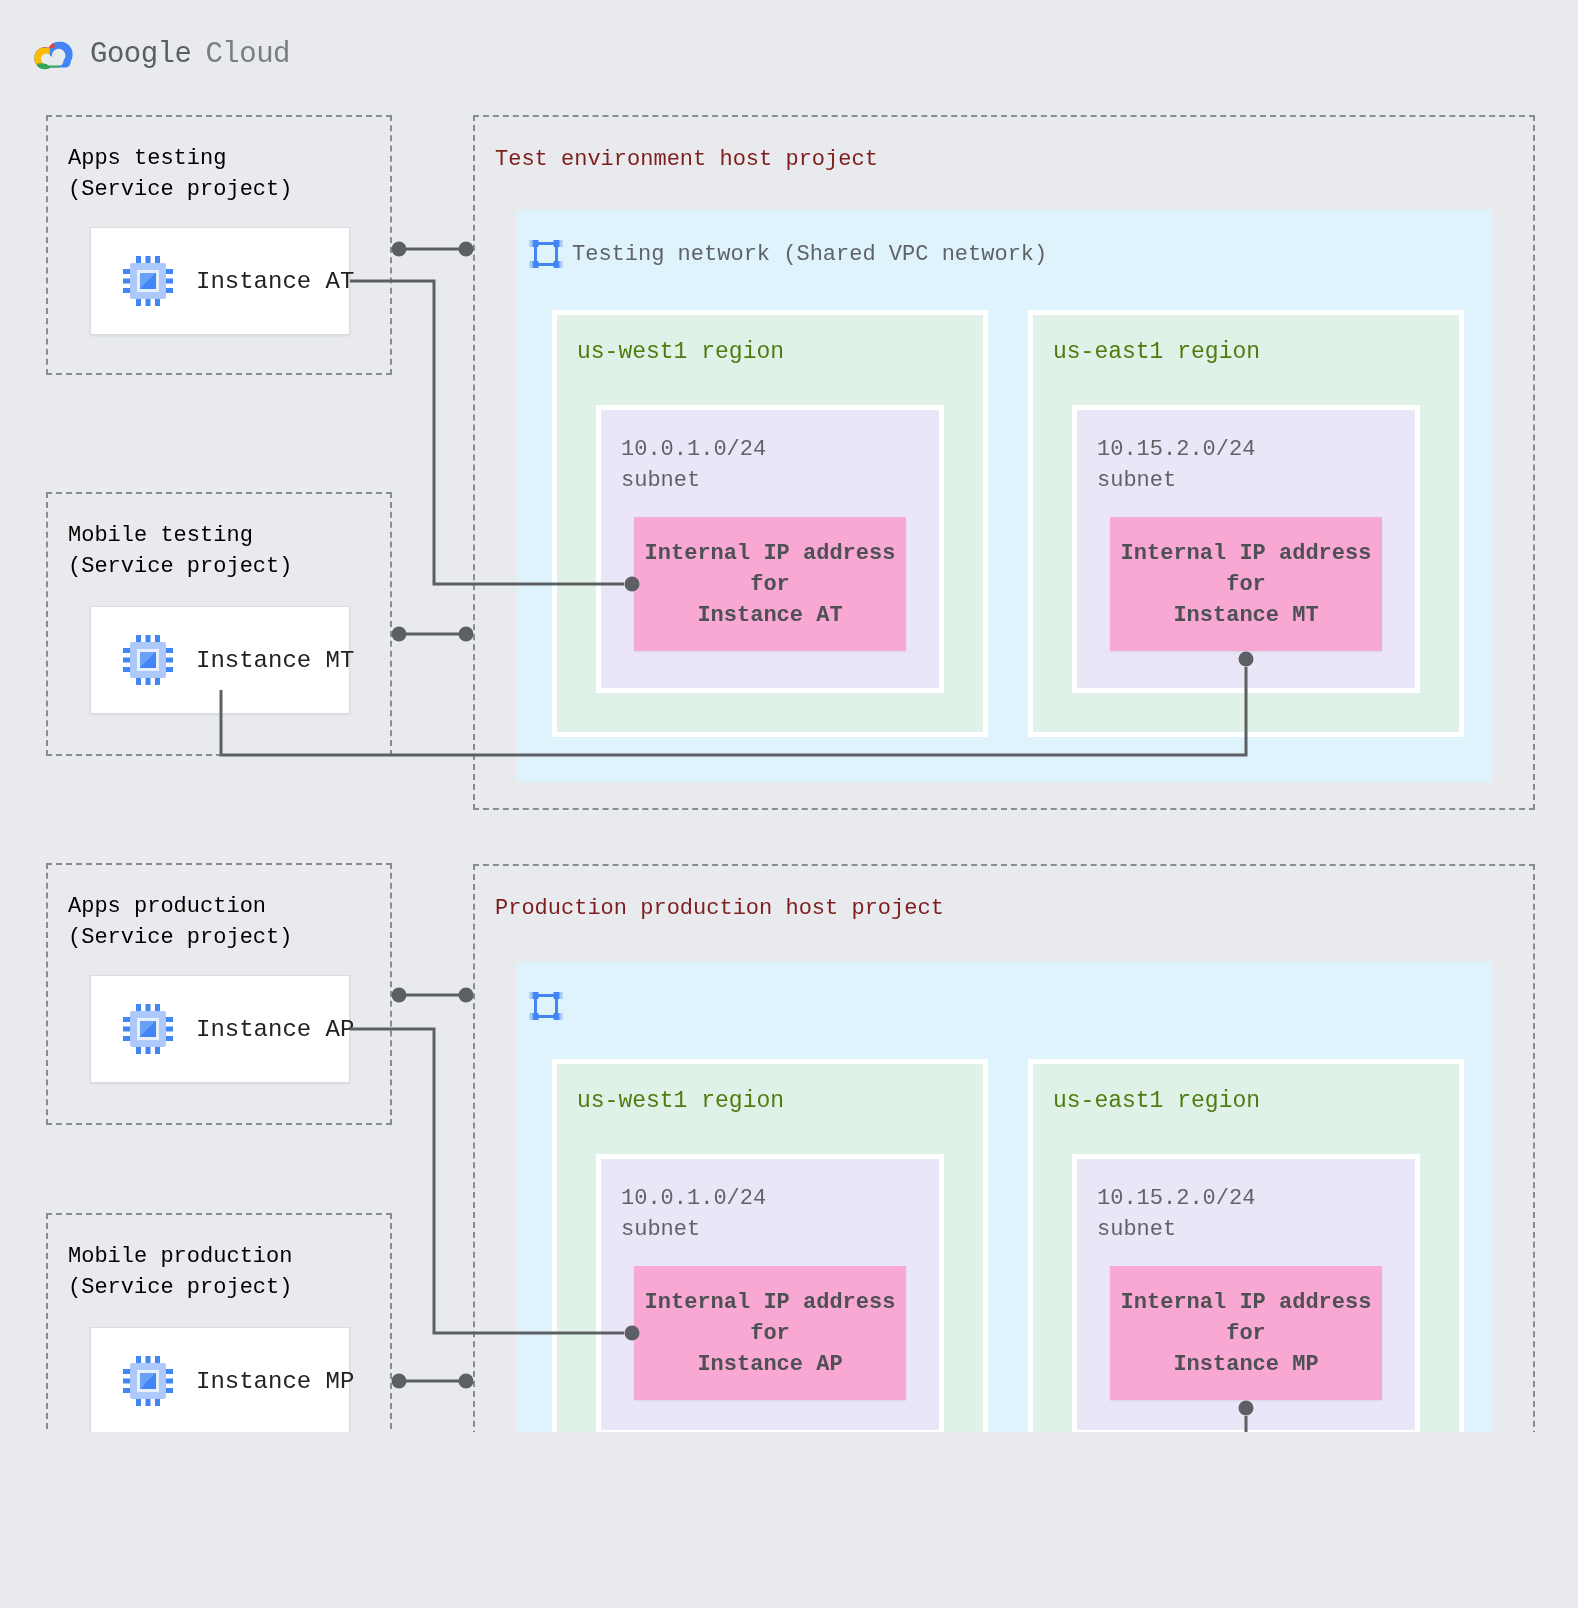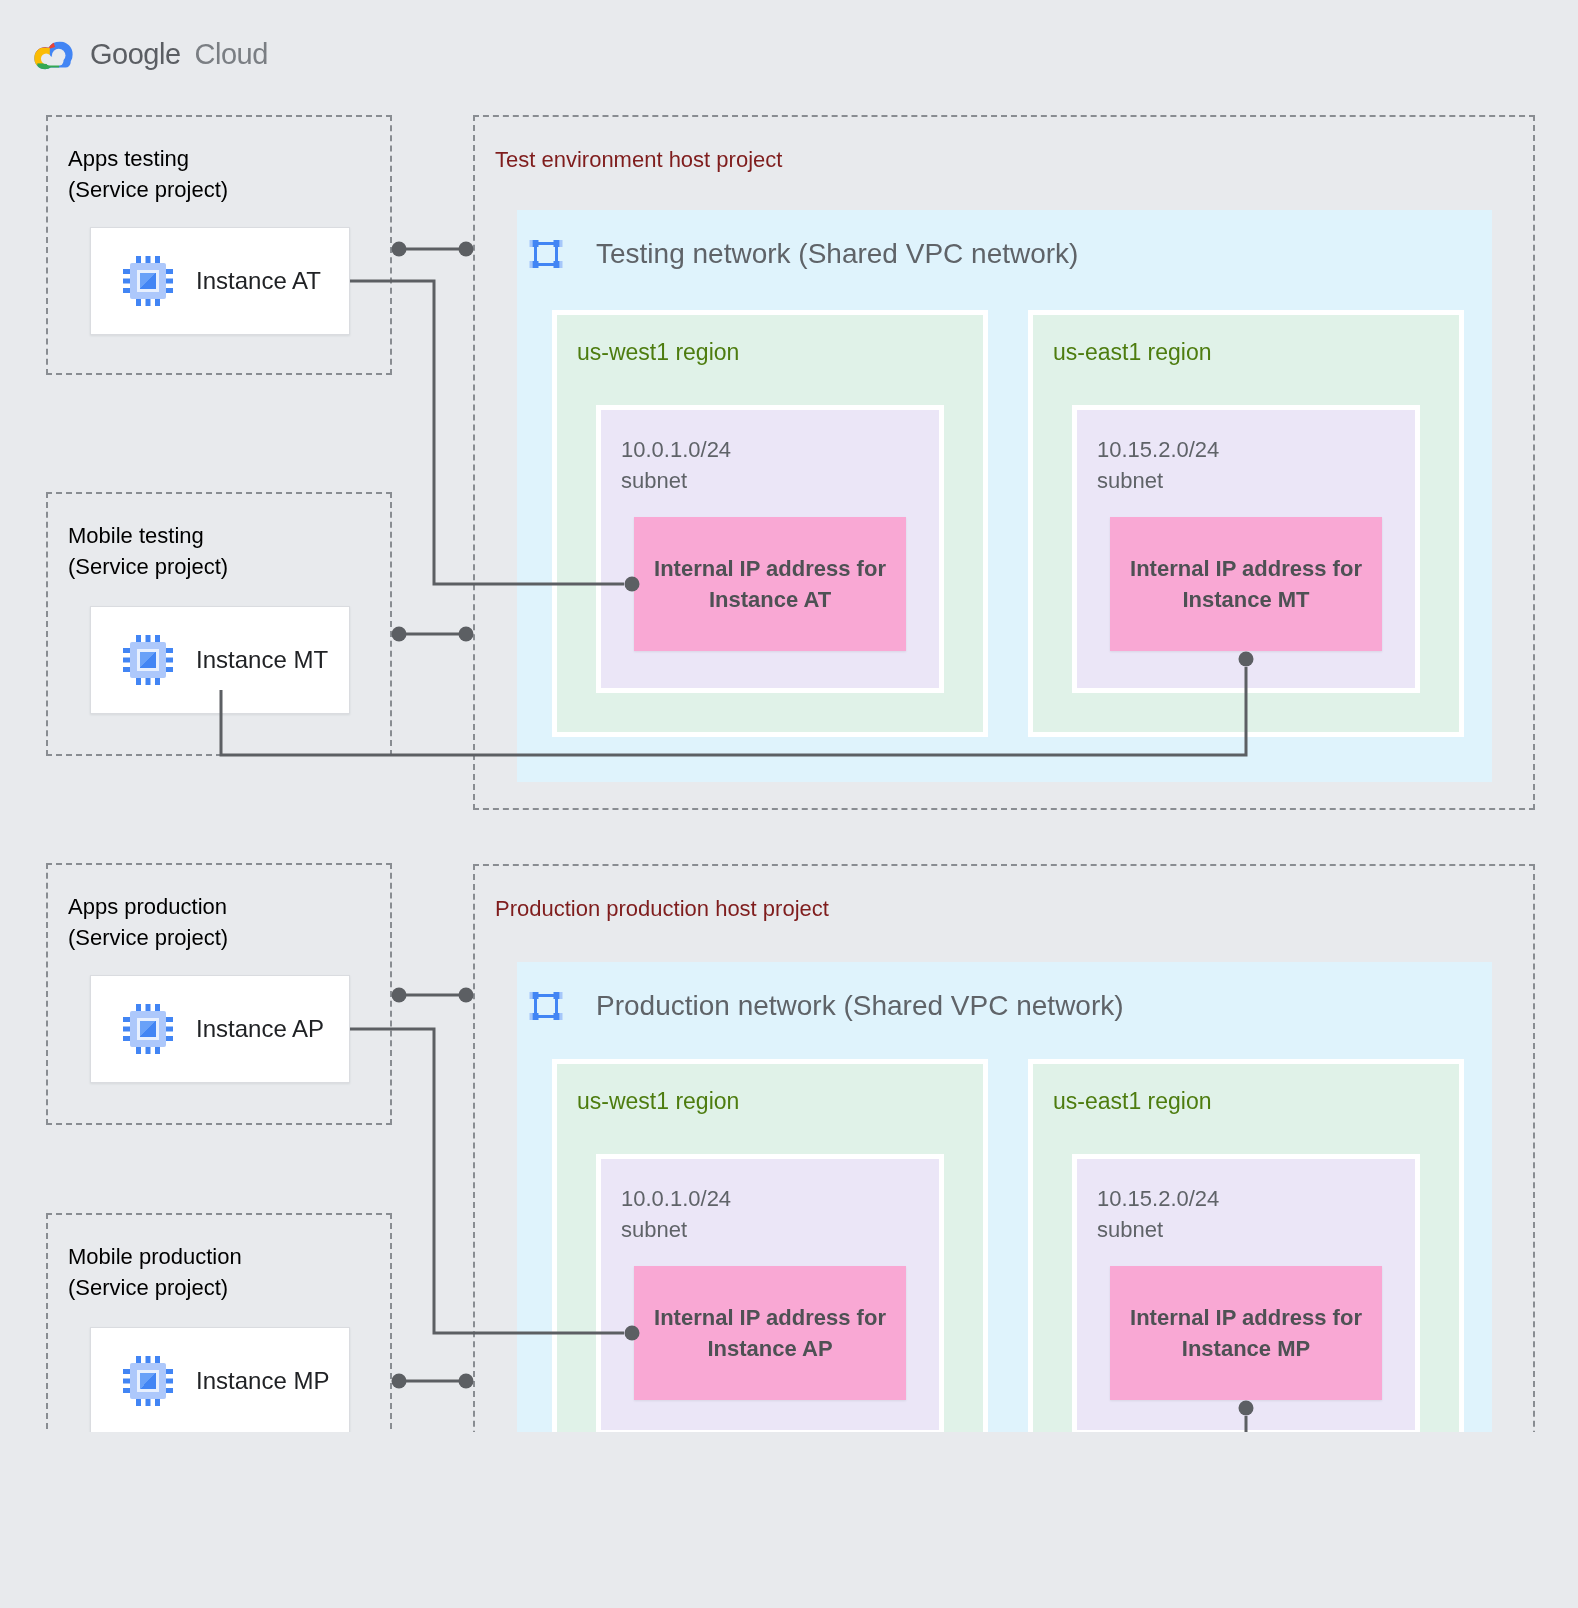--- a/index.html
+++ b/index.html
@@ -1,18 +1,18 @@
 <!DOCTYPE html>
 <html><head>
 <meta charset="utf-8">
 <style>
   html,body { margin:0; padding:0; background:#e8eaed; }
   .canvas {
     position:relative; width:1578px; height:1432px; background:#e8eaed;
-    font-family:Liberation Sans, sans-serif; overflow:hidden;
+    font-family:Liberation Mono, monospace; overflow:hidden;
   }
 
   
   .logo { position:absolute; left:30px; top:34px; display:flex; align-items:center; }
   .logo svg { display:block; }
   .logo-google { margin-left:12px; font-size:29px; font-weight:500; color:#5b5e63; letter-spacing:-0.5px; }
   .logo-cloud  { margin-left:14px;  font-size:29px; font-weight:400; color:#7a7e83; letter-spacing:-0.5px; }
 
   
   .sp { position:absolute; left:46px; width:346px; border:2px dashed #898d92; box-sizing:border-box; }
@@ -24,21 +24,21 @@
   }
   .card .chip { margin-left:30px; flex:0 0 auto; }
   .inst-label { margin-left:21px; font-size:24px; color:#202225; white-space:nowrap; }
 
   
   .host { position:absolute; left:473px; width:1062px; border:2px dashed #898d92; box-sizing:border-box; }
   .host-title { position:absolute; left:20px; top:30px; font-size:22px; color:#7f1d1d; }
 
   .network { position:absolute; left:42px; width:975px; background:#dff3fc; }
   .net-header { position:absolute; left:11px; top:26px; display:flex; align-items:center; }
-  .net-label { margin-left:32px; font-size:28px; color:#5f6368; }
+  .net-label { margin-left:8px; font-size:22px; color:#5f6368; }
 
   .region { position:absolute; width:436px; background:#e0f2e8; border:5px solid #ffffff; box-sizing:border-box; }
   .region-label { position:absolute; left:20px; top:24px; font-size:23px; color:#4d7c0f; }
 
   .subnet { position:absolute; left:39px; top:90px; width:348px; background:#ebe6f7; border:5px solid #ffffff; box-sizing:border-box;padding-left:44px; }
   .subnet-label { position:absolute; left:20px; top:24px; font-size:22px; line-height:31px; color:#5f6368; }
 
   .ip-card {
     position:absolute; left:33px; top:107px; width:272px; height:134px; background:#f9a8d4;
     display:flex; flex-direction:column; align-items:center; justify-content:center; text-align:center;
@@ -275,21 +275,20 @@
             <rect x="31.5" y="4" width="3" height="7"></rect>
               <rect x="31.5" y="25" width="3" height="7"></rect>
           </g>
           <g fill="#4285f4">
             <rect x="4.5" y="4" width="6" height="7"></rect>
               <rect x="4.5" y="25" width="6" height="7"></rect>
             <rect x="25.5" y="4" width="6" height="7"></rect>
               <rect x="25.5" y="25" width="6" height="7"></rect>
           </g>
         </svg>
-        <span class="net-label">Production network (Shared VPC network)</span>
       </div>
 
       <div class="region" style="left:35px;top:97px;height:420px;">
         <div class="region-label">us-west1 region</div>
         <div class="subnet" style="height:281px;">
           <div class="subnet-label">
             <div>10.0.1.0/24</div>
             <div>subnet</div>
           </div>
           <div class="ip-card">

